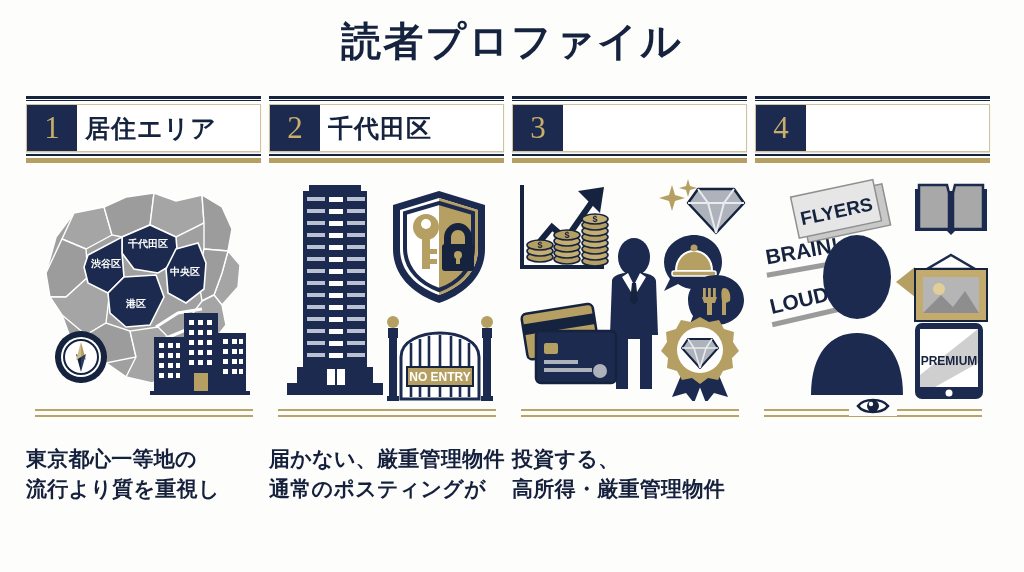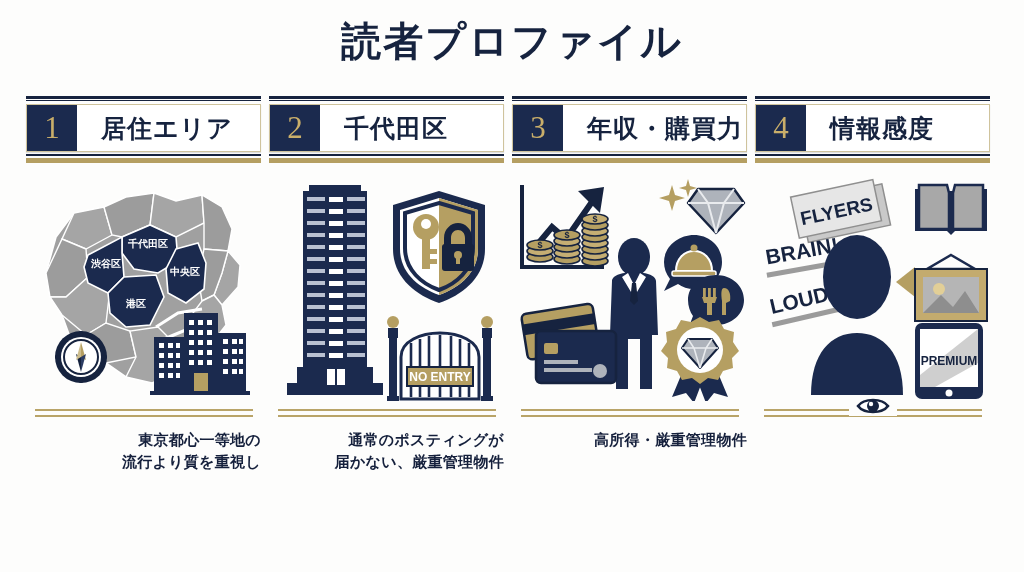--- a/index.html
+++ b/index.html
@@ -76,21 +76,21 @@
     font-family: "Liberation Serif", "DejaVu Serif", serif;
     font-size: 31px;
     line-height: 46px;
     text-align: center;
     flex: 0 0 50px;
   }
   .head-label {
     flex: 1;
     display: flex;
     align-items: center;
-    padding-left: 24px;
+    padding-left: 8px;
     font-family: "Liberation Serif", "DejaVu Serif", serif;
     font-size: 25px;
     font-weight: 700;
     color: #16233f;
     letter-spacing: 1px;
     white-space: nowrap;
   }
   .rule-bot1 { height: 2px; background: #16233f; margin-top: 2px; }
   .rule-bot2 { height: 5px; background: #b59f62; margin-top: 2px; }
 
@@ -121,24 +121,24 @@
   .eye-wrap {
     position: absolute;
     left: 50%;
     top: -11px;
     transform: translateX(-50%);
     background: #fdfdfc;
     padding: 0 7px;
     line-height: 0;
   }
   .caption {
-    margin-top: 8px;
+    margin-top: 23px;
     width: 235px;
-    text-align: right;
-    font-size: 15px;
+    text-align: left;
+    font-size: 21px;
     line-height: 1.45;
     font-weight: 700;
     color: #15203c;
     letter-spacing: 0.3px;
   }
   .caption div { white-space: nowrap; }
 </style>
 </head>
 <body>
 
@@ -386,32 +386,31 @@
             <text x="53" y="64" font-family="'Liberation Sans',sans-serif" font-size="12" font-weight="bold" fill="#ffffff" text-anchor="middle">NO ENTRY</text>
           </g>
         </svg>
       </div>
 
       <div class="cap-rules">
         <div class="r r1"></div>
           <div class="r r2"></div>
       </div>
       <div class="caption">
+        <div>届かない、厳重管理物件</div>
         <div>通常のポスティングが</div>
-        <div>届かない、厳重管理物件</div>
       </div>
     </div>
 
     <div class="card">
       <div class="card-head">
         <div class="rule-top"></div>
         <div class="rule-top2"></div>
         <div class="head-bar">
           <div class="head-num">3</div>
-          <div class="head-label">年収・購買力</div>
         </div>
         <div class="rule-bot1"></div>
         <div class="rule-bot2"></div>
       </div>
 
       <div class="illus">
         <svg width="235" height="224" viewBox="0 0 235 224">
 
           <g>
             <path d="M10 8 L10 90 L92 90" stroke="#16233f" stroke-width="4" fill="none"></path>
@@ -506,31 +505,31 @@
             </g>
           </g>
         </svg>
       </div>
 
       <div class="cap-rules">
         <div class="r r1"></div>
           <div class="r r2"></div>
       </div>
       <div class="caption">
+        <div>投資する、</div>
         <div>高所得・厳重管理物件</div>
       </div>
     </div>
 
     <div class="card">
       <div class="card-head">
         <div class="rule-top"></div>
         <div class="rule-top2"></div>
         <div class="head-bar">
           <div class="head-num">4</div>
-          <div class="head-label">情報感度</div>
         </div>
         <div class="rule-bot1"></div>
         <div class="rule-bot2"></div>
       </div>
 
       <div class="illus">
         <svg width="235" height="224" viewBox="0 0 235 224">
 
           <g transform="translate(38,10) rotate(-12 48 26)">
             <rect x="10" y="6" width="84" height="42" fill="#c9c9c9" stroke="#8f8f8f" stroke-width="1.5"></rect>

